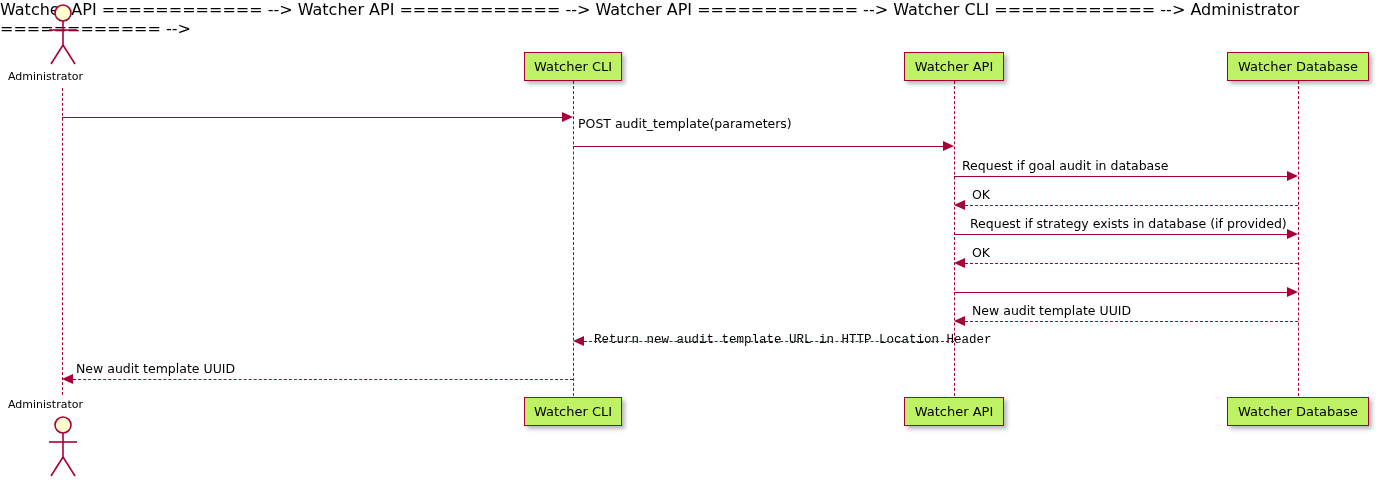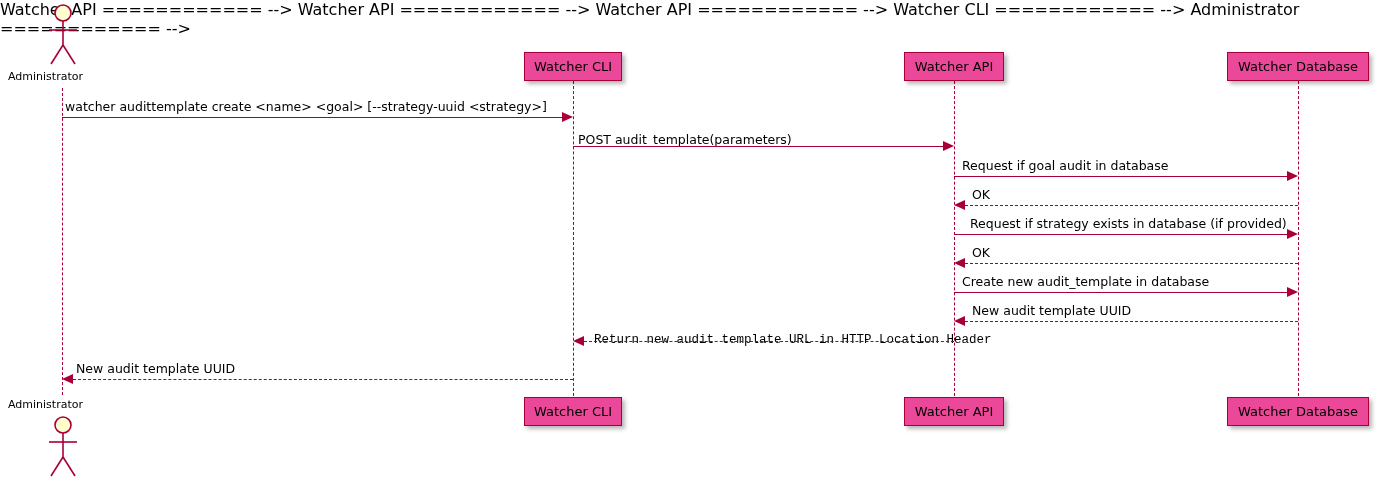--- a/index.html
+++ b/index.html
@@ -15,21 +15,21 @@
     position: relative;
     width: 1379px;
     height: 483px;
     background: #FFFFFF;
     overflow: hidden;
   }
   
   .participant {
     position: absolute;
     box-sizing: border-box;
-    background: #ec4899;
+    background: #bef264;
     border: 1.5px solid #A80036;
     color: #000000;
     font-size: 13px;
     line-height: 1;
     display: flex;
     align-items: center;
     justify-content: center;
     white-space: nowrap;
     box-shadow: 3px 3px 4px rgba(0,0,0,0.28);
     padding: 0 10px;
@@ -111,26 +111,25 @@
     <span>Watcher CLI</span>
   </div>
   <div class="participant" style="left:904px; top:52px; width:100px;">
     <span>Watcher API</span>
   </div>
   <div class="participant" style="left:1227px; top:52px; width:142px;">
     <span>Watcher Database</span>
   </div>
 
   
-  <div class="msg-label" style="left:65px; top:101px;">watcher audittemplate create &lt;name&gt; &lt;goal&gt; [--strategy-uuid &lt;strategy&gt;]</div>
   <div class="msg-line" style="left:62px; top:117px; width:500px;"></div>
   <div class="arrowhead right" style="left:562px; top:112px;"></div>
 
   
-  <div class="msg-label" style="left:578px; top:134px;">POST audit_template(parameters)</div>
+  <div class="msg-label" style="left:578px; top:118px;">POST audit_template(parameters)</div>
   <div class="msg-line" style="left:573px; top:146px; width:370px;"></div>
   <div class="arrowhead right" style="left:943px; top:141px;"></div>
 
   
   <div class="msg-label" style="left:962px; top:160px;">Request if goal audit in database</div>
   <div class="msg-line" style="left:954px; top:176px; width:333px;"></div>
   <div class="arrowhead right" style="left:1287px; top:171px;"></div>
 
    Watcher API ============ --&gt;
   <div class="msg-label" style="left:972px; top:189px;">OK</div>
@@ -141,21 +140,20 @@
   <div class="msg-label" style="left:962px; top:218px;margin-left:8px;">Request if strategy exists in database (if provided)</div>
   <div class="msg-line" style="left:954px; top:234px; width:333px;"></div>
   <div class="arrowhead right" style="left:1287px; top:229px;"></div>
 
    Watcher API ============ --&gt;
   <div class="msg-label" style="left:972px; top:247px;">OK</div>
   <div class="msg-line dashed" style="left:965px; top:263px; width:333px;"></div>
   <div class="arrowhead left" style="left:954px; top:258px;"></div>
 
   
-  <div class="msg-label" style="left:962px; top:276px;">Create new audit_template in database</div>
   <div class="msg-line" style="left:954px; top:292px; width:333px;"></div>
   <div class="arrowhead right" style="left:1287px; top:287px;"></div>
 
    Watcher API ============ --&gt;
   <div class="msg-label" style="left:972px; top:305px;">New audit template UUID</div>
   <div class="msg-line dashed" style="left:965px; top:321px; width:333px;"></div>
   <div class="arrowhead left" style="left:954px; top:316px;"></div>
 
    Watcher CLI ============ --&gt;
   <div class="msg-label" style="left:594px; top:334px;font-family:Liberation Mono, monospace;">Return new audit template URL in HTTP Location Header</div>

